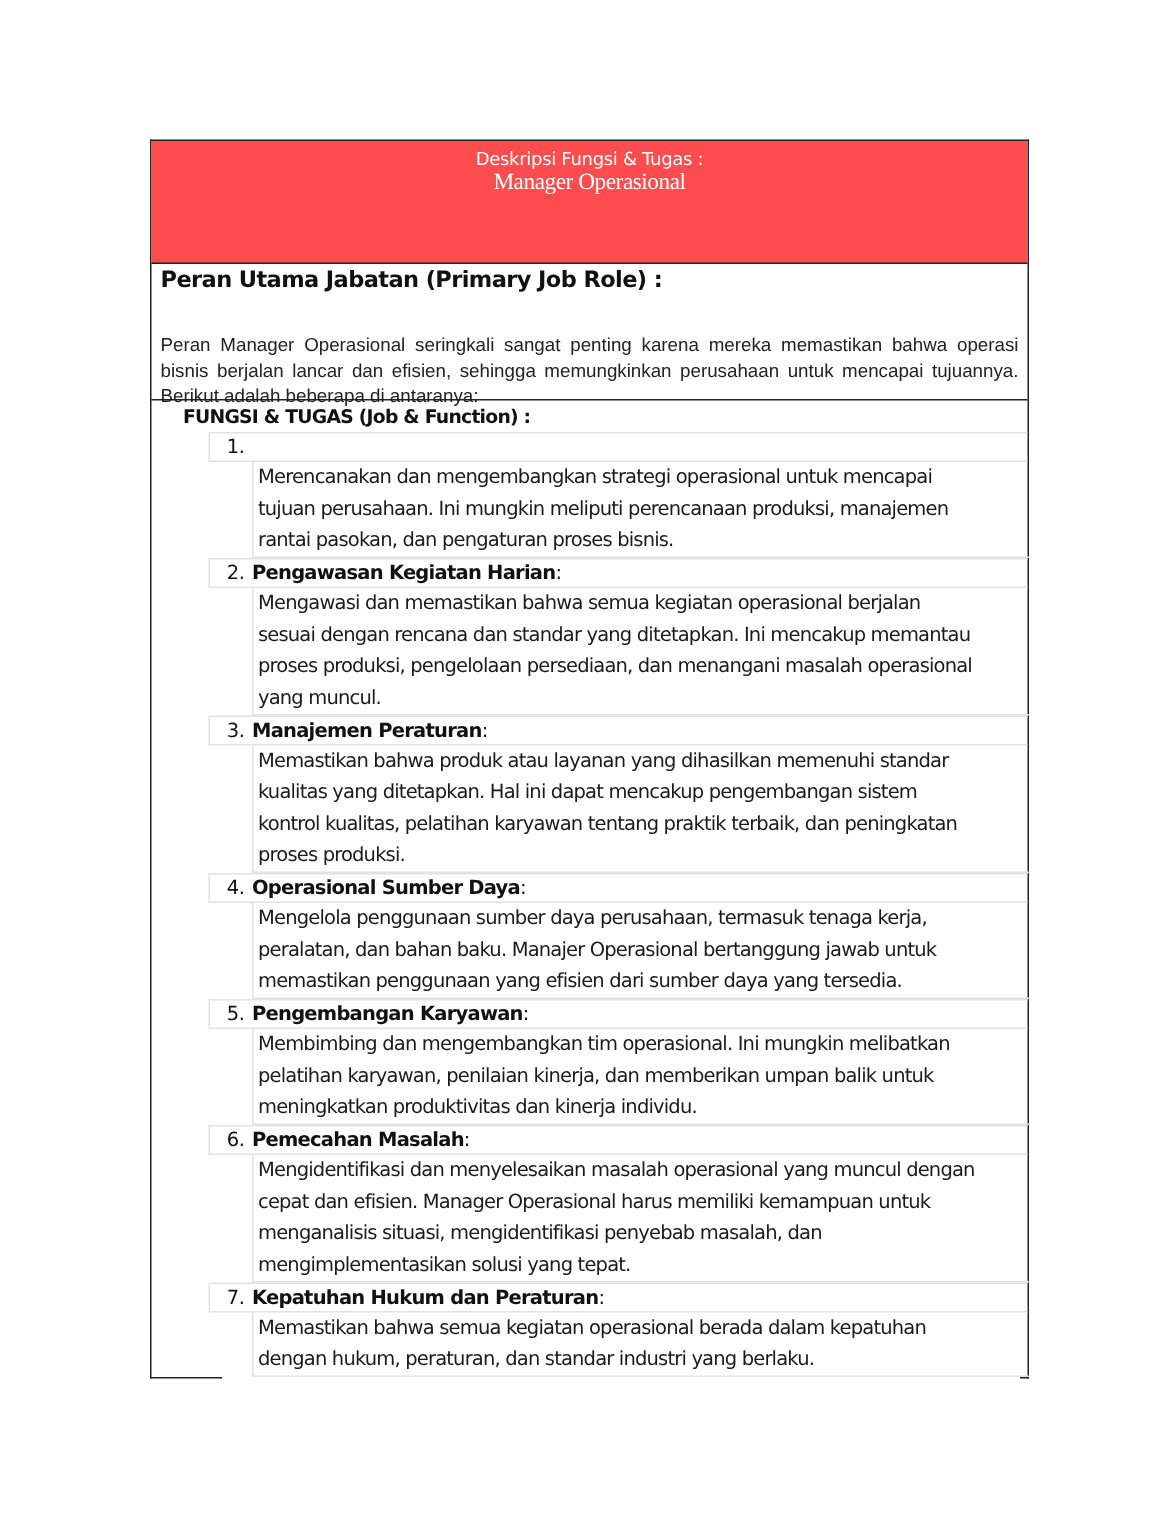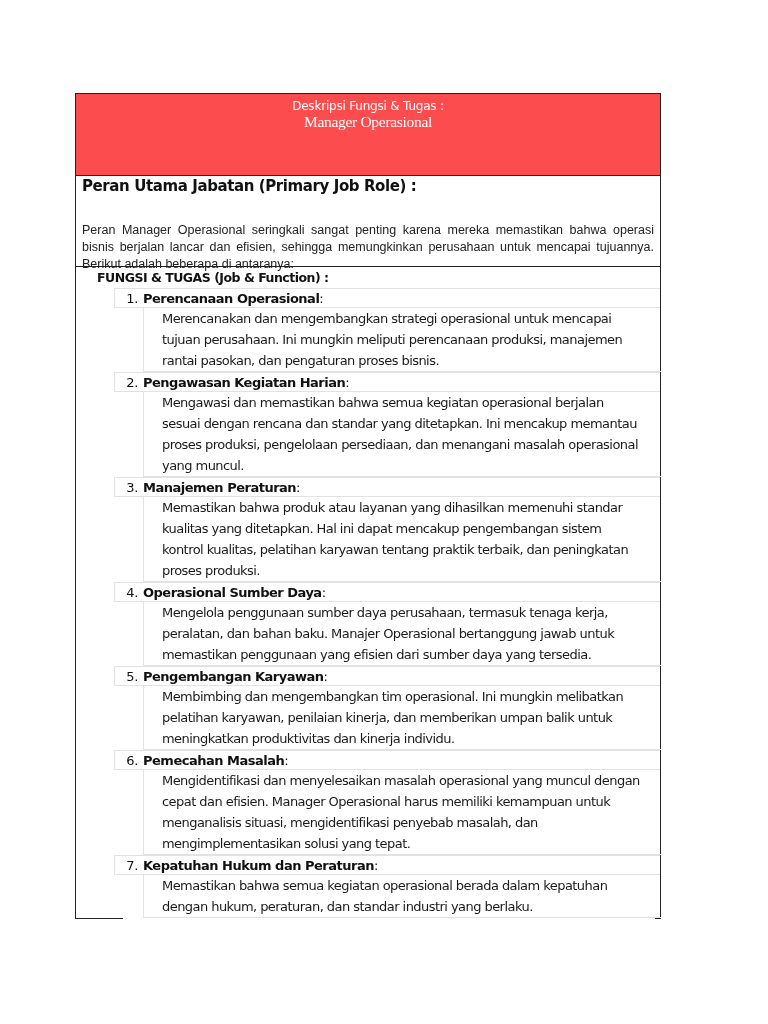--- a/index.html
+++ b/index.html
@@ -10,21 +10,21 @@
     body {
       width: 768px;
       height: 1024px;
       position: relative;
       overflow: hidden;
       font-family: "DejaVu Sans", sans-serif;
       color: #111;
     }
     .doc-box {
       position: absolute;
-      left: 75px;
+      left: 100px;
       top: 93px;
       width: 586px;
       height: 826px;
       border: 1px solid #222;
       border-bottom: none;
       box-sizing: border-box;
     }
     .doc-box::after {
       content: "";
       position: absolute;
@@ -121,21 +121,21 @@
       line-height: 19px;
       flex: 1;
       letter-spacing: -0.5px;
       white-space: nowrap;
     }
     .item-title b { font-weight: bold; }
     .item-desc {
       margin-left: 29px;
       border-left: 1px solid #e2e2e2;
       border-bottom: 1px solid #e2e2e2;
-      padding-left: 18px;
+      padding-left: 3px;
       font-family: "DejaVu Sans", sans-serif;
       font-size: 13px;
       line-height: 21px;
       letter-spacing: -0.55px;
       color: #1a1a1a;
       white-space: pre-line;
       margin-right: -1px;
     }
   </style>
 </head>
@@ -151,21 +151,20 @@
     <div class="role-heading">Peran Utama Jabatan (Primary Job Role) :</div>
     <div class="role-text">Peran Manager Operasional seringkali sangat penting karena mereka memastikan bahwa operasi bisnis berjalan lancar dan efisien, sehingga memungkinkan perusahaan untuk mencapai tujuannya. Berikut adalah beberapa di antaranya:</div>
   </div>
 
   <div class="functions">
     <div class="functions-heading">FUNGSI &amp; TUGAS (Job &amp; Function) :</div>
 
     <div class="item">
       <div class="item-row">
         <span class="item-num">1.</span>
-        <span class="item-title"><b>Perencanaan Operasional</b><span>:</span></span>
       </div>
       <div class="item-desc">Merencanakan dan mengembangkan strategi operasional untuk mencapai
 tujuan perusahaan. Ini mungkin meliputi perencanaan produksi, manajemen
 rantai pasokan, dan pengaturan proses bisnis.</div>
     </div>
 
     <div class="item">
       <div class="item-row">
         <span class="item-num">2.</span>
         <span class="item-title"><b>Pengawasan Kegiatan Harian</b><span>:</span></span>

